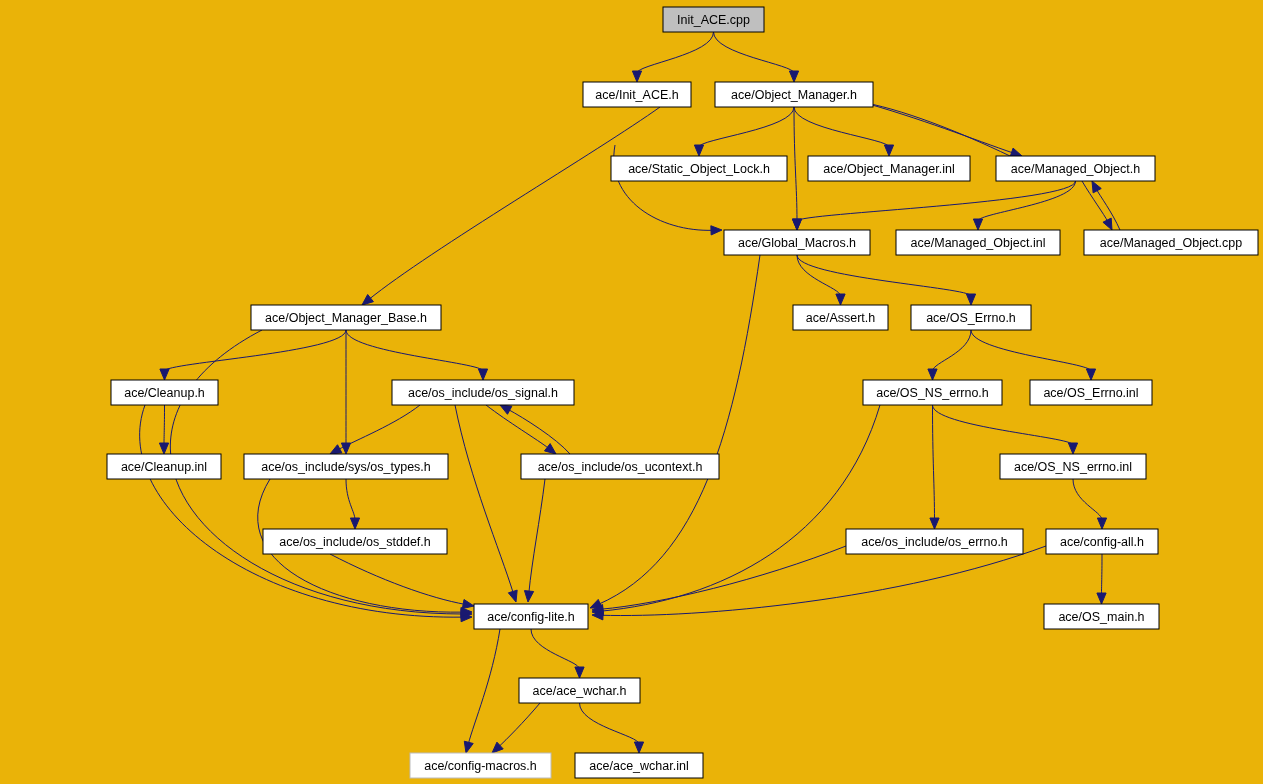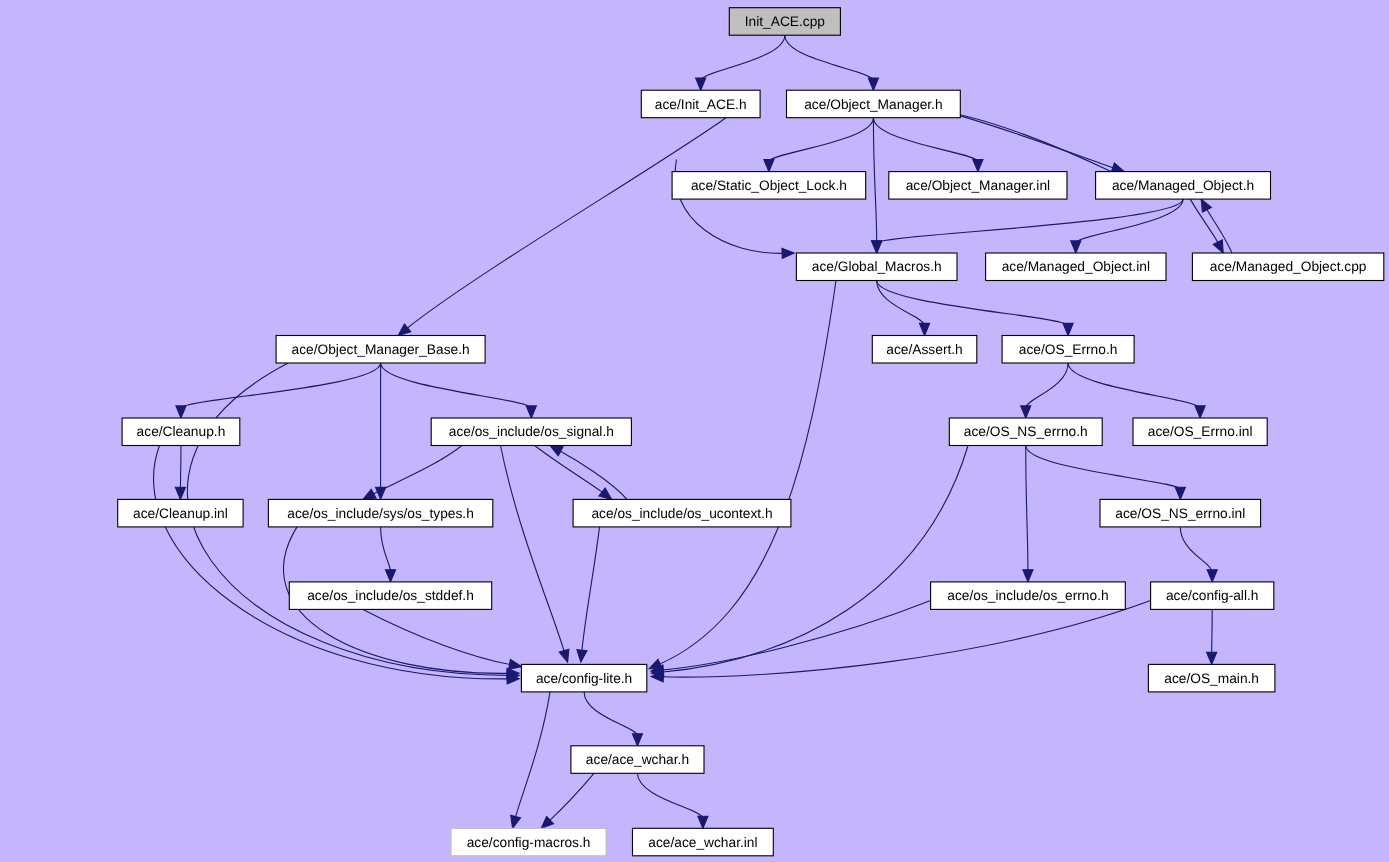--- a/index.html
+++ b/index.html
@@ -4,21 +4,21 @@
 <style>
   html, body {
     margin: 0;
     padding: 0;
     background: #ffffff;
   }
   #canvas-wrap {
     position: relative;
     width: 1263px;
     height: 784px;
-    background: #c4b5fd;
+    background: #eab308;
     font-family: "Liberation Sans", sans-serif;
   }
   svg#graph {
     position: absolute;
     top: 0; left: 0;
     width: 1263px;
     height: 784px;
     display: block;
   }
   .node-box {

